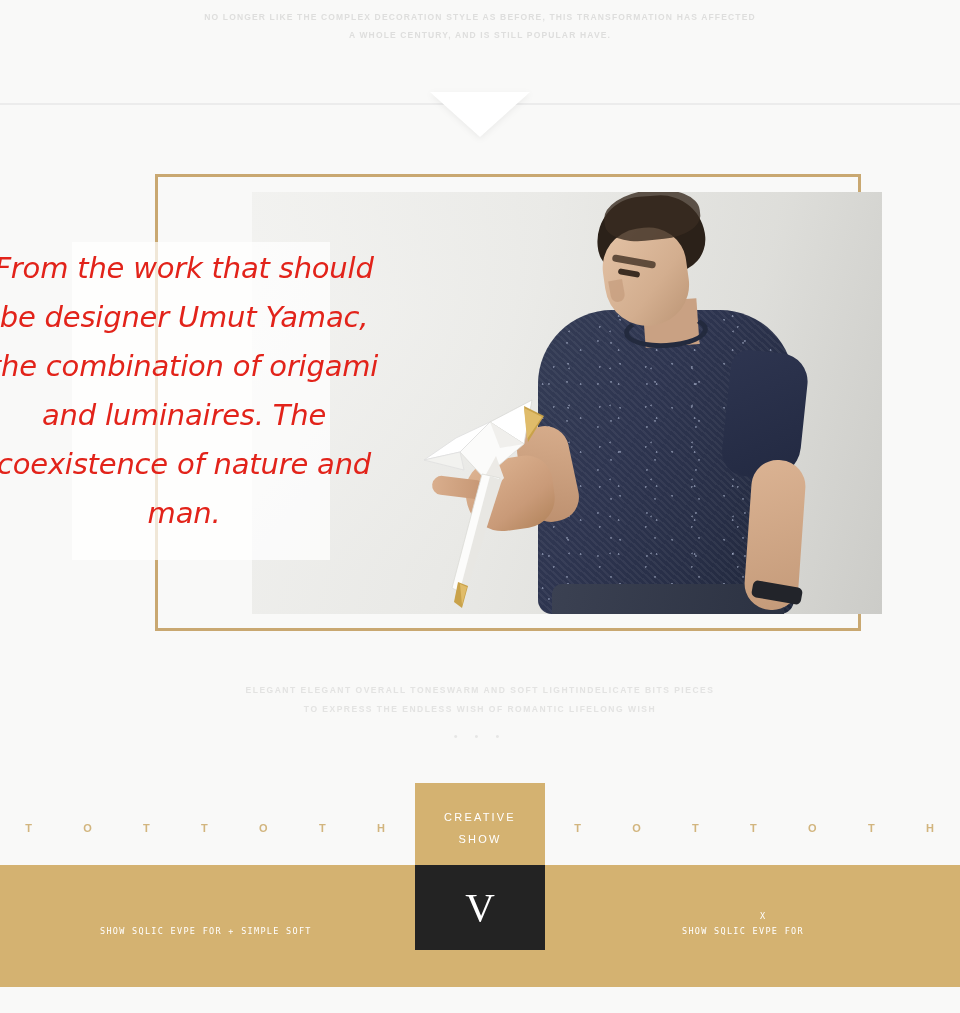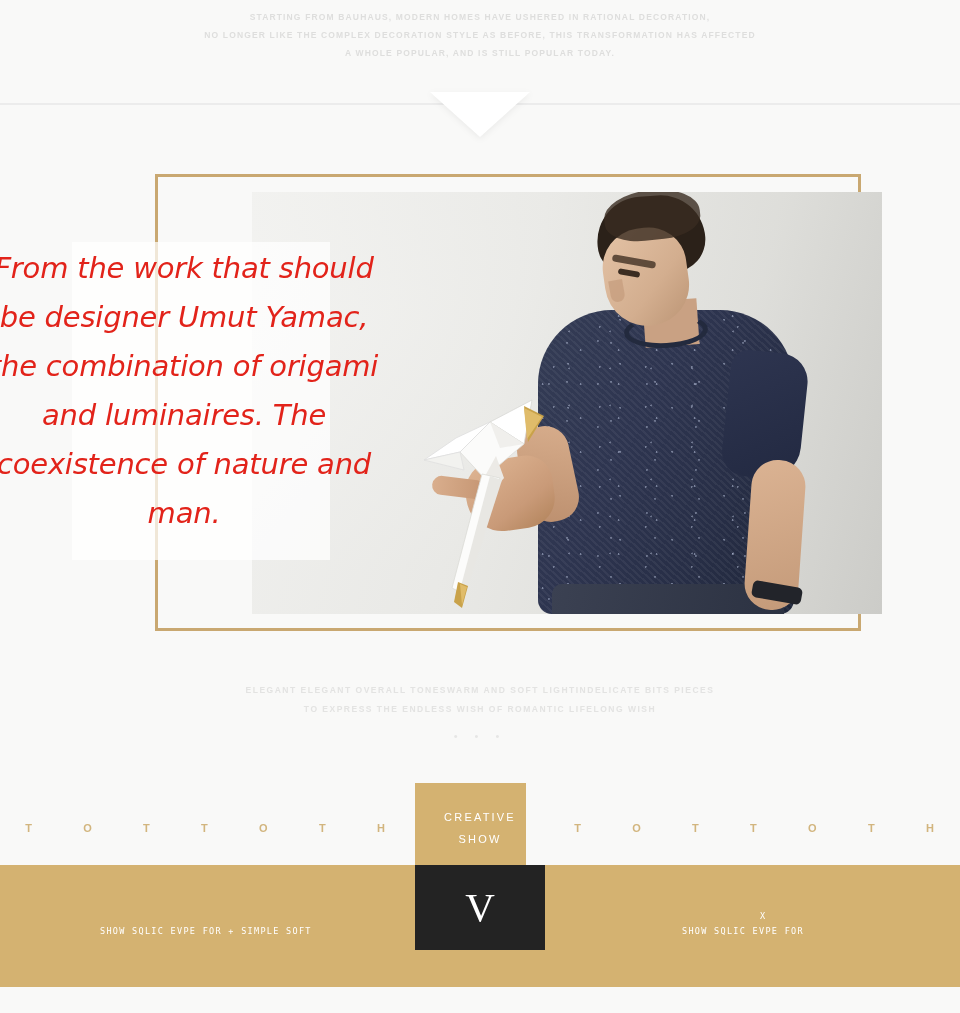--- a/index.html
+++ b/index.html
@@ -217,21 +217,21 @@
     position:absolute; color:#ffffff; font-size:8.5px; letter-spacing:1.3px;
     font-weight:400; white-space:nowrap;
     font-family:"DejaVu Sans Mono", monospace;
   }
   .bar-left  { left:100px; top:926px; }
   .bar-right { left:682px; top:926px; }
   .bar-x     { left:760px; top:911px; }
 
   
   .card-gold {
-    position:absolute; left:415px; top:783px; width:111px; height:82px;
+    position:absolute; left:415px; top:783px; width:130px; height:82px;
     background:#d4b271;
   }
   .card-gold .l1, .card-gold .l2 {
     position:absolute; left:0; width:130px; text-align:center;
     color:#ffffff; font-size:11px; letter-spacing:2.2px; font-weight:400;
   }
   .card-gold .l1 { top:28px; }
   .card-gold .l2 { top:50px; }
   .card-black {
     position:absolute; left:415px; top:865px; width:130px; height:85px;
@@ -242,23 +242,22 @@
     color:#ffffff; font-size:41px; line-height:45px;
     font-family:"Liberation Serif", serif; font-weight:400;
   }
 </style>
 </head>
 <body>
 
 <div class="page">
 
   <div class="intro">
-    <div class="intro-line">STARTING FROM BAUHAUS, MODERN HOMES HAVE USHERED IN RATIONAL DECORATION,</div>
     <div class="intro-line">NO LONGER LIKE THE COMPLEX DECORATION STYLE AS BEFORE, THIS TRANSFORMATION HAS AFFECTED</div>
-    <div class="intro-line">A WHOLE POPULAR, AND IS STILL POPULAR TODAY.</div>
+    <div class="intro-line">A WHOLE CENTURY, AND IS STILL POPULAR HAVE.</div>
   </div>
 
   <div class="hr-divider"></div>
   <div class="arrow-down"></div>
 
   <div class="gold-frame"></div>
 
   <div class="photo">
     <div class="photo-bg"></div>
     <div class="photo-bg2"></div>

